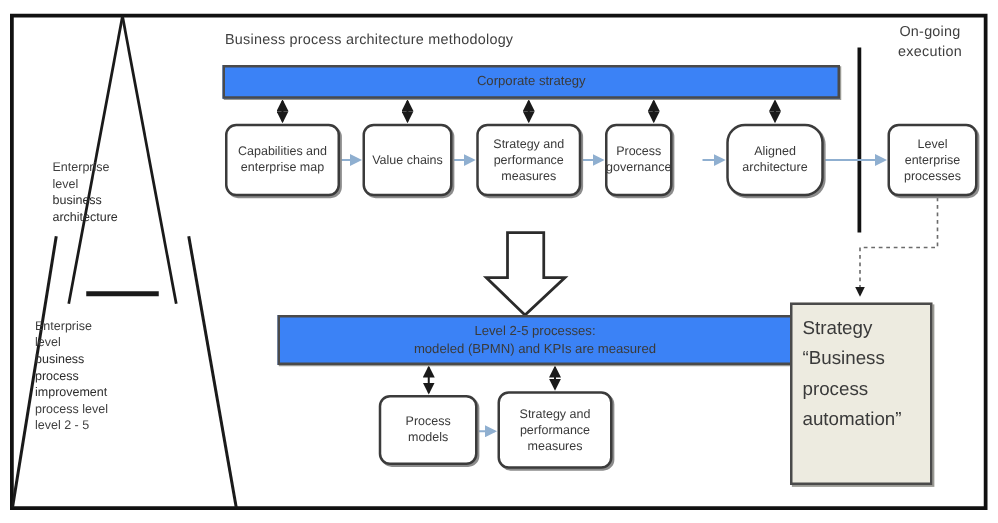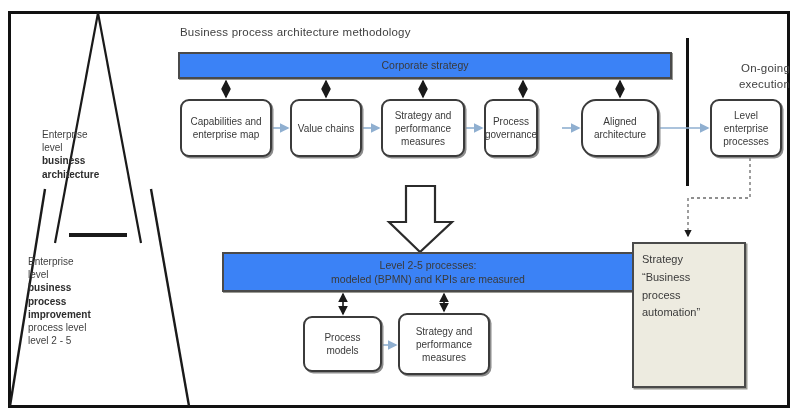--- a/index.html
+++ b/index.html
@@ -11,32 +11,32 @@
     border:3px solid #111;box-sizing:border-box;background:#fff;
   }
 
   
   .pyramid-svg{position:absolute;left:0;top:0;width:798px;height:418px;pointer-events:none;}
 
   .pyr-text{
     position:absolute;text-align:left;line-height:1.32;
     font-size:10px;color:#3f3f3f;
   }
-  .pyr-text b{font-weight:bold;color:#2d2d2d;}
+  .pyr-text b{font-weight:normal;color:#2d2d2d;}
   #pyr-top{left:42px;top:128px;width:115px;}
   #pyr-bottom{left:28px;top:255px;width:142px;}
 
   
   .section-title{
     position:absolute;font-size:11.5px;color:#3f3f3f;letter-spacing:.2px;
     white-space:nowrap;
   }
   #title-method{left:180px;top:26px;}
   #title-ongoing{
-    left:698px;top:19px;width:92px;white-space:normal;text-align:right;line-height:1.35;margin-top:42px;
+    left:698px;top:19px;width:92px;white-space:normal;text-align:center;line-height:1.35;
   }
 
   
   .bar{
     position:absolute;background:#3b82f6;border:2px solid #4a4a4a;
     box-sizing:border-box;display:flex;align-items:center;justify-content:center;
     text-align:center;font-size:10.5px;color:#3a3a3a;line-height:1.35;
     box-shadow:1px 1px 0 #9a9a94;
   }
   #bar-corporate{left:178px;top:52px;width:494px;height:27px;}
@@ -55,21 +55,21 @@
   #box-governance{left:484px;top:99px;width:54px;height:58px;}
   #box-aligned{left:581px;top:99px;width:78px;height:58px;border-radius:15px;}
   #box-manage{left:710px;top:99px;width:72px;height:58px;}
   #box-processmodels{left:303px;top:316px;width:79px;height:56px;}
   #box-stratperf2{left:398px;top:313px;width:92px;height:62px;}
 
   
   #box-automation{
     position:absolute;left:632px;top:242px;width:114px;height:146px;
     background:#EDEBE0;border:2px solid #4a4a4a;box-sizing:border-box;
-    font-size:11px;color:#3a3a3a;line-height:1.62;padding:7px 0 0 8px;
+    font-size:15px;color:#3a3a3a;line-height:1.62;padding:7px 0 0 8px;
     box-shadow:1.5px 1.5px 0 #9a9a94;
   }
 
   
   #divider{
     position:absolute;left:686px;top:38px;width:0;height:148px;
     border-left:3px solid #111;
   }
 
   

